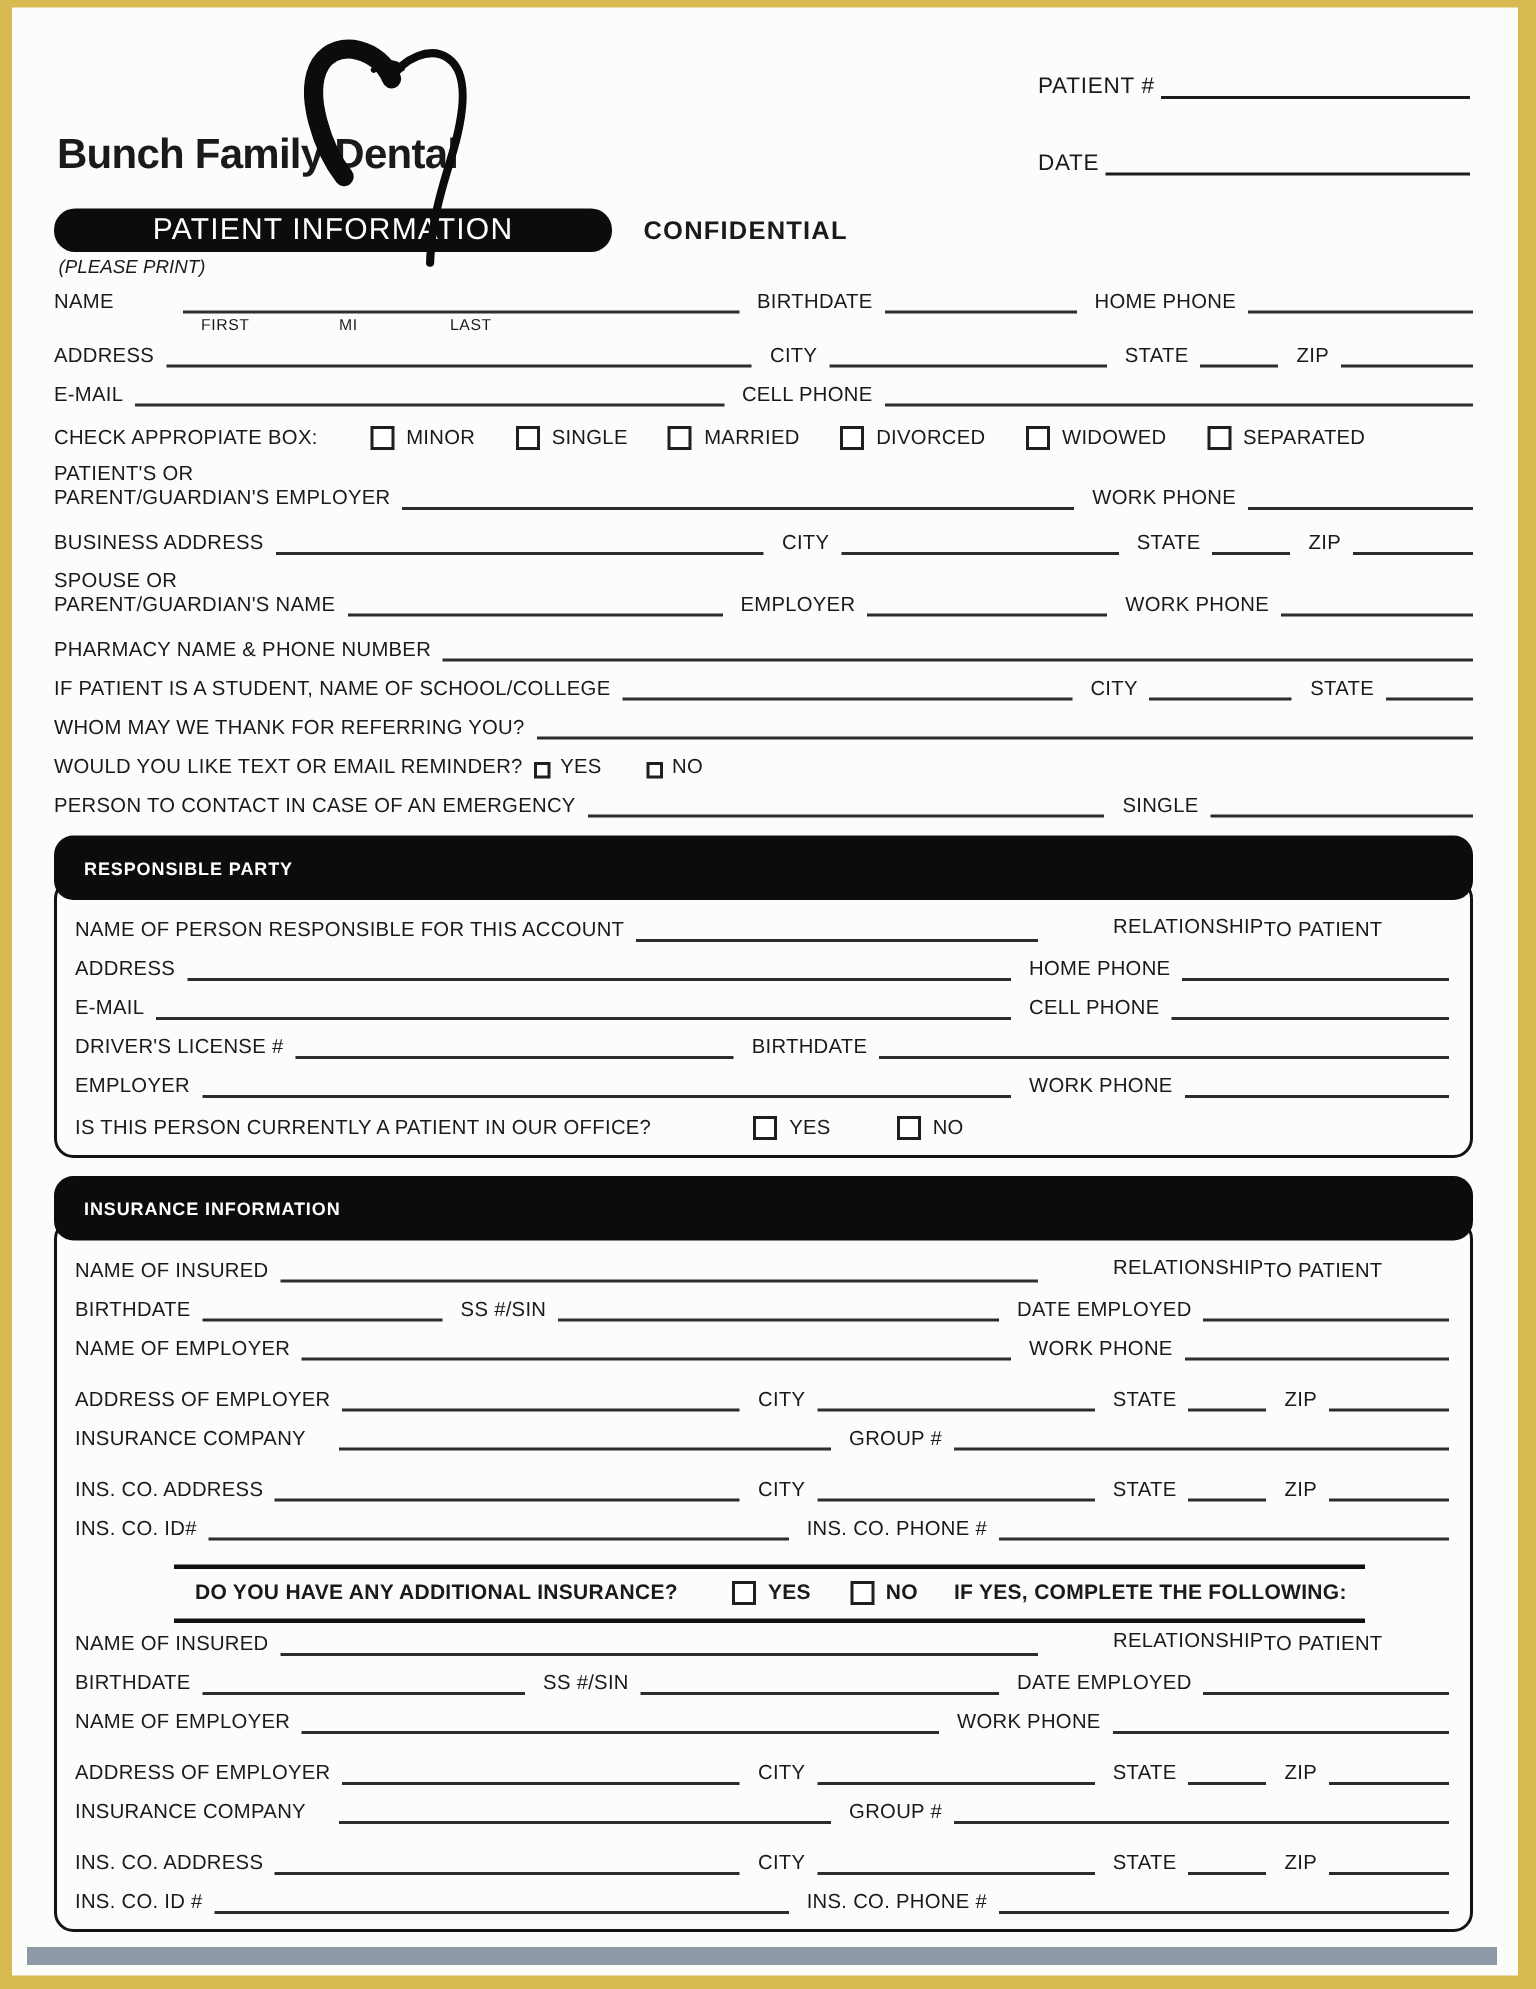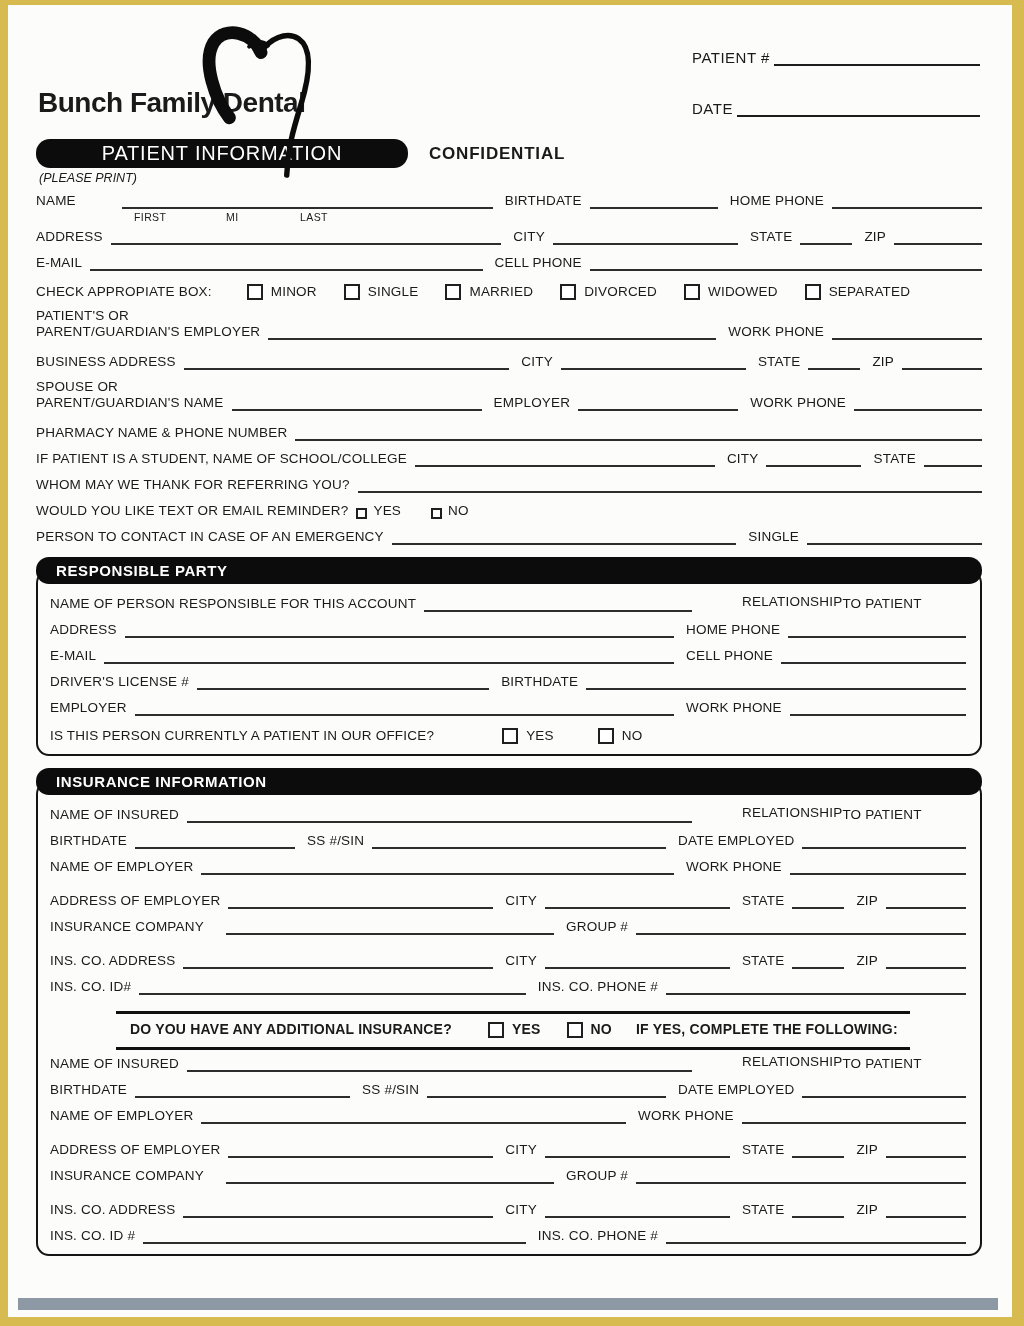--- a/index.html
+++ b/index.html
@@ -51,22 +51,22 @@
   
   .cb { width:16px; height:16px; border:2px solid #1f1f1f; background:#fff; display:inline-block; flex:0 0 auto; }
   .cb.sm { width:11px; height:11px; border-width:2px; }
   .cgroup { display:flex; align-items:flex-start; margin-left:27px; }
   .cgroup .cb { margin-right:8px; }
   .cgroup .lbl { padding:0; }
   
   .section { margin-top:12px; position:relative; }
   .sec-banner {
     position:relative; z-index:2; background:var(--banner,#0c0c0c); color:#fff;
-    border-radius:13px; height:27px; display:flex; align-items:center;
-    padding-left:20px; font-weight:bold; font-size:15px; letter-spacing:.6px;
+    border-radius:13px; height:43px; display:flex; align-items:center;
+    padding-left:20px; font-weight:bold; font-size:12px; letter-spacing:.6px;
   }
   .sec-box {
     border:2.5px solid #141414; border-radius:13px; margin-top:-14px;
     padding:20px 14px 10px 12px; background:transparent;
   }
   .relblock { width:262px; display:flex; flex-direction:row; margin-left:12px; flex:0 0 auto; }
   .rel1 { font-size:13.5px; margin-left:38px; line-height:15px; letter-spacing:.2px; }
   .relrow { display:flex; align-items:flex-start; margin-top:2px; }
   .rgrp { display:flex; align-items:flex-end; flex:0 0 auto; }
   .rg292{width:292px} .rg300{width:300px} .rg340{width:340px}

